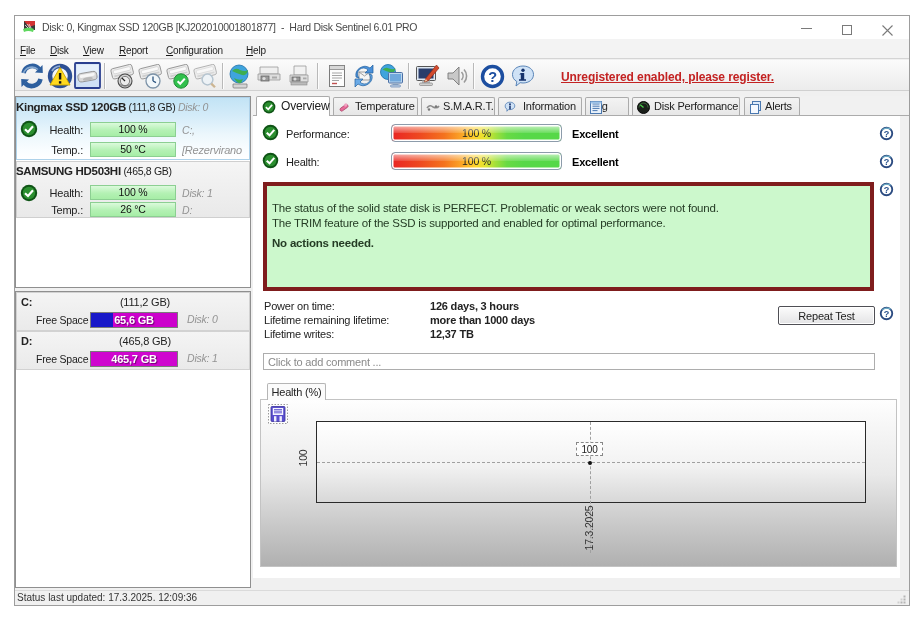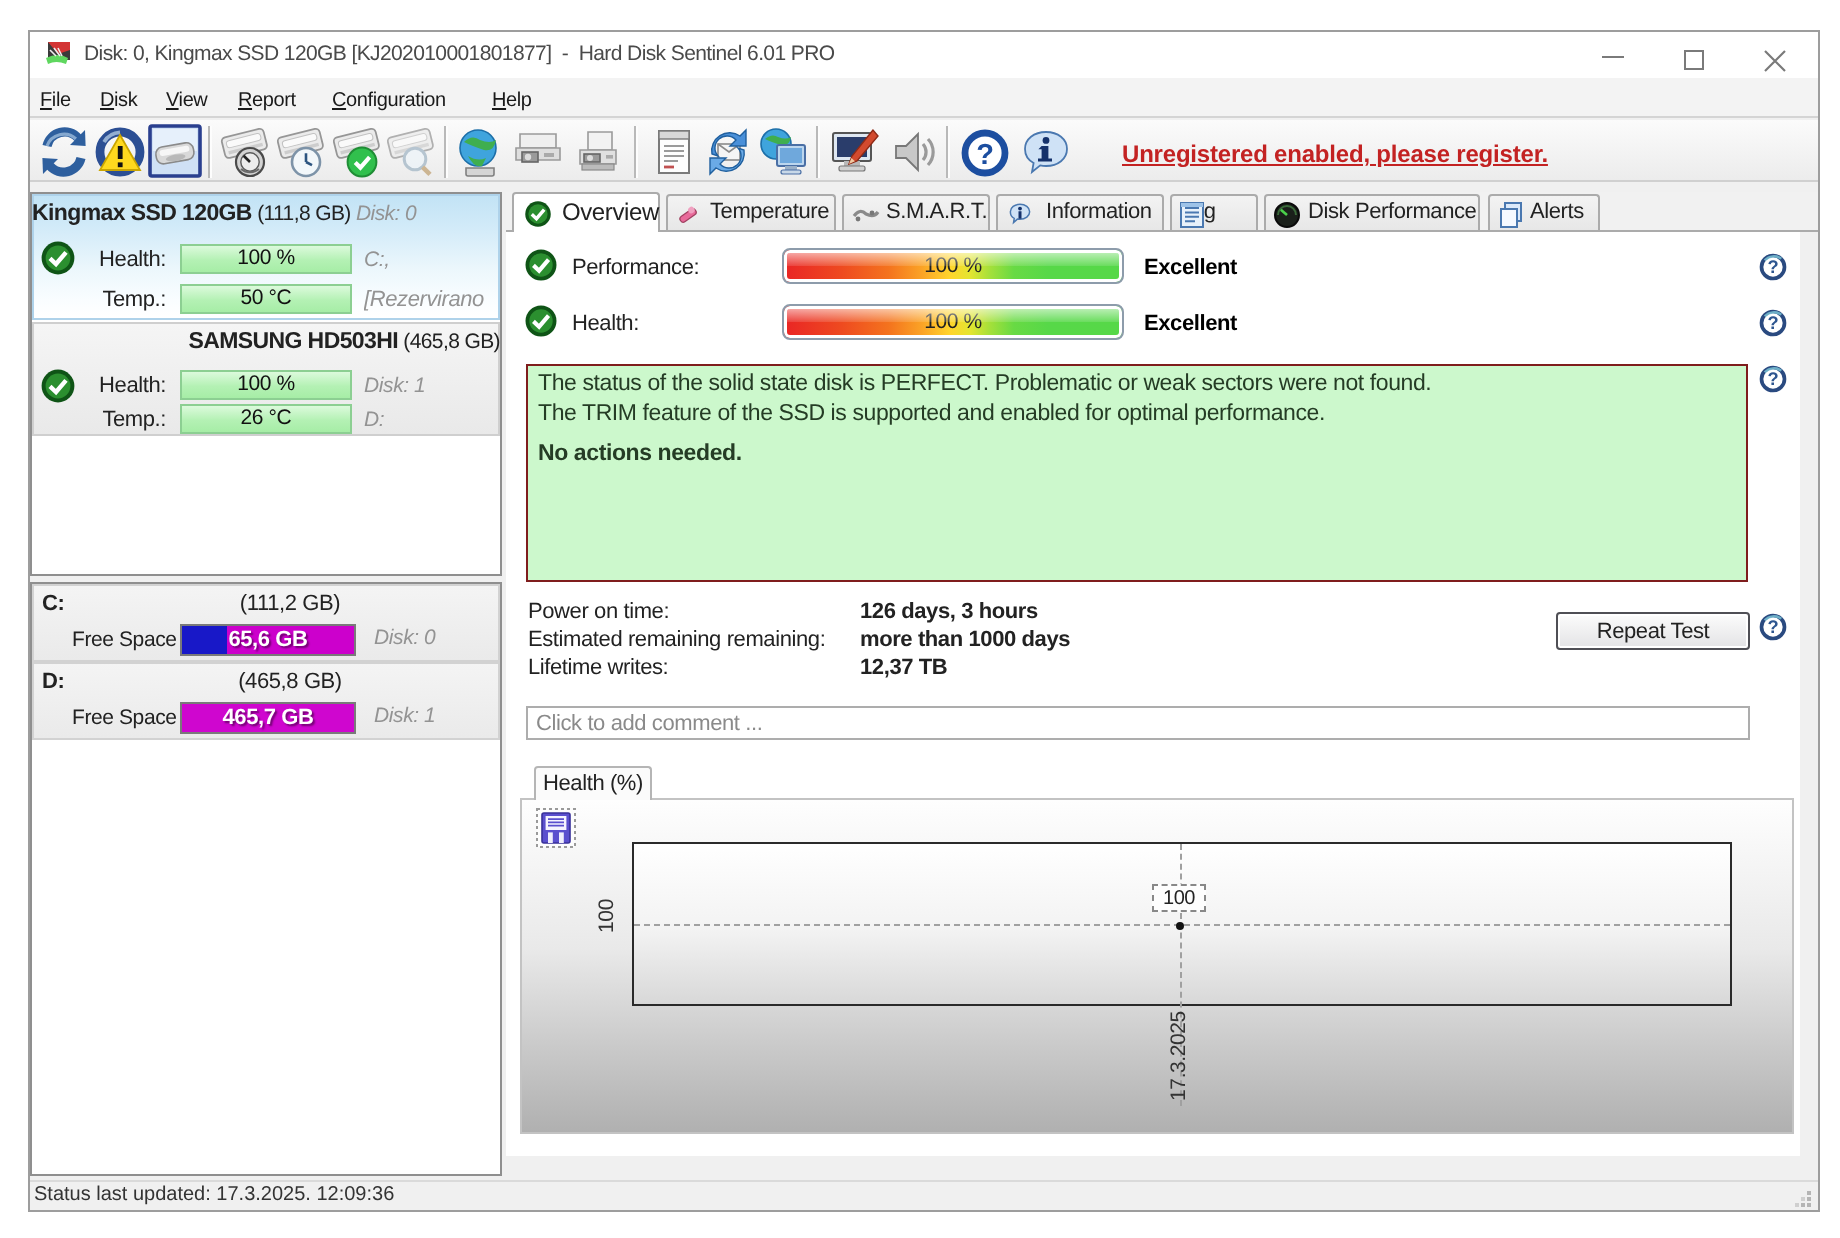--- a/index.html
+++ b/index.html
@@ -199,21 +199,21 @@
     <path d="M5 9.2 L8 12 L13 6.2" stroke="#fff" stroke-width="2.2" fill="none"></path>
   </svg>
 <div class="a" style="left:43px;top:124px;width:40px;text-align:right">Health:</div>
 <div class="hbar" style="left:90px;top:122px">100 %</div>
 <div class="a it" style="left:182px;top:124px">C:,</div>
 <div class="a" style="left:43px;top:144px;width:40px;text-align:right">Temp.:</div>
 <div class="hbar" style="left:90px;top:142px">50 °C</div>
 <div class="a it" style="left:182px;top:144px;width:68px;overflow:hidden;white-space:nowrap;font-size:11px">[Rezervirano</div>
 
 <div class="a" style="left:16px;top:161px;width:234px;height:57px;background:linear-gradient(180deg,#f5f5f5,#e9e9e9);border:1px solid #cfcfcf"></div>
-<div class="a" style="left:16px;top:165px;width:234px;text-align:right;font-size:10.5px;letter-spacing:-0.3px;white-space:nowrap"><span class="b" style="font-size:11.5px">SAMSUNG HD503HI</span> (465,8 GB)</div>
+<div class="a" style="left:16px;top:165px;width:234px;text-align:left;font-size:10.5px;letter-spacing:-0.3px;white-space:nowrap"><span class="b" style="font-size:11.5px">SAMSUNG HD503HI</span> (465,8 GB)</div>
 <svg class="a chk" style="left:20px;top:184px" width="18" height="18" viewBox="0 0 18 18">
     <circle cx="9" cy="9" r="8.2" fill="#0f5416"></circle>
     <circle cx="9" cy="9" r="6.2" fill="#2b8f2f"></circle>
     <path d="M5 9.2 L8 12 L13 6.2" stroke="#fff" stroke-width="2.2" fill="none"></path>
   </svg>
 <div class="a" style="left:43px;top:187px;width:40px;text-align:right">Health:</div>
 <div class="hbar" style="left:90px;top:185px">100 %</div>
 <div class="a it" style="left:182px;top:187px">Disk: 1</div>
 <div class="a" style="left:43px;top:204px;width:40px;text-align:right">Temp.:</div>
 <div class="hbar" style="left:90px;top:202px">26 °C</div>
@@ -316,35 +316,35 @@
   </svg>
 <div class="a" style="left:286px;top:156px">Health:</div>
 <div class="gauge" style="left:391px;top:152px"><i></i>100 %</div>
 <div class="a b" style="left:572px;top:156px;color:#000">Excellent</div>
 <svg class="hlp" style="left:879px;top:154px" viewBox="0 0 18 18">
     <circle cx="9" cy="9" r="6.9" fill="#fff" stroke="#2a4a80" stroke-width="2.2"></circle>
     <path d="M4 5 a7.5 7.5 0 0 1 10 -1" fill="none" stroke="#7ec8d8" stroke-width="1.4" opacity="0.8"></path>
     <text x="9" y="12.7" font-size="11" font-weight="bold" fill="#2e5690" text-anchor="middle">?</text>
   </svg>
 
-<div class="a" style="left:263px;top:182px;width:611px;height:109px;background:#ccf8cc;border:1px solid #7f1d1d;padding:2px 5px;line-height:14.8px;font-size:11.5px;color:#253c25">
+<div class="a" style="left:263px;top:182px;width:611px;height:109px;background:#ccf8cc;border:4px solid #7f1d1d;padding:15px 5px;line-height:14.8px;font-size:11.5px;color:#253c25">
 The status of the solid state disk is PERFECT. Problematic or weak sectors were not found.<br>
 The TRIM feature of the SSD is supported and enabled for optimal performance.
 <div style="position:static;height:5px"></div>
 <span class="b">No actions needed.</span>
 </div>
 <svg class="hlp" style="left:879px;top:182px" viewBox="0 0 18 18">
     <circle cx="9" cy="9" r="6.9" fill="#fff" stroke="#2a4a80" stroke-width="2.2"></circle>
     <path d="M4 5 a7.5 7.5 0 0 1 10 -1" fill="none" stroke="#7ec8d8" stroke-width="1.4" opacity="0.8"></path>
     <text x="9" y="12.7" font-size="11" font-weight="bold" fill="#2e5690" text-anchor="middle">?</text>
   </svg>
 
 <div class="a" style="left:264px;top:300px">Power on time:</div>
 <div class="a b" style="left:430px;top:300px">126 days, 3 hours</div>
-<div class="a" style="left:264px;top:314px">Estimated remaining remaining:</div>
+<div class="a" style="left:264px;top:314px">Lifetime remaining lifetime:</div>
 <div class="a b" style="left:430px;top:314px">more than 1000 days</div>
 <div class="a" style="left:264px;top:328px">Lifetime writes:</div>
 <div class="a b" style="left:430px;top:328px">12,37 TB</div>
 <div class="a" style="left:778px;top:306px;width:97px;height:19px;border:1px solid #4f4f55;border-radius:2px;background:linear-gradient(180deg,#fcfcfc,#e3e3e5);box-shadow:inset 0 0 0 1px #fff;text-align:center;line-height:18px">Repeat Test</div>
 <svg class="hlp" style="left:879px;top:306px" viewBox="0 0 18 18">
     <circle cx="9" cy="9" r="6.9" fill="#fff" stroke="#2a4a80" stroke-width="2.2"></circle>
     <path d="M4 5 a7.5 7.5 0 0 1 10 -1" fill="none" stroke="#7ec8d8" stroke-width="1.4" opacity="0.8"></path>
     <text x="9" y="12.7" font-size="11" font-weight="bold" fill="#2e5690" text-anchor="middle">?</text>
   </svg>
 

